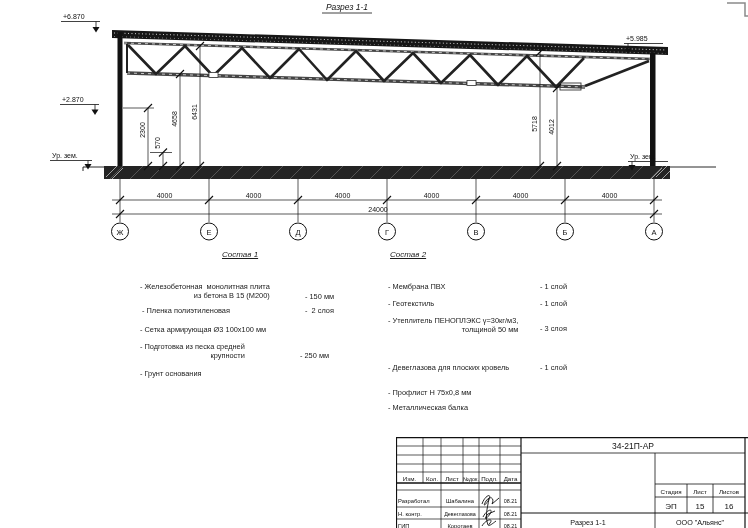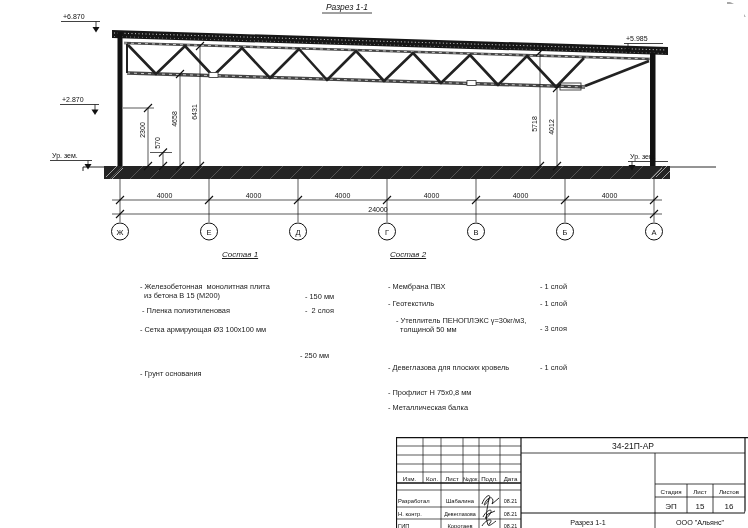--- a/index.html
+++ b/index.html
@@ -1,26 +1,26 @@
 <!DOCTYPE html>
 <html><head>
 <meta charset="utf-8">
 <style>
   html,body{margin:0;padding:0;}
   .page{position:relative;width:748px;height:528px;background:#fff;overflow:hidden;
-        font-family:"Liberation Sans",sans-serif;color:#111;border-radius:28px;}
+        font-family:"Liberation Sans",sans-serif;color:#111;}
   .abs{position:absolute;}
   svg text{font-family:"Liberation Sans",sans-serif;fill:#111;}
   .dim{font-size:7px;}
   .elev{font-size:7px;}
   .axisL{font-size:7.5px;}
   .secTitle{font-size:8.5px;font-style:italic;}
   .sostav{position:absolute;font-size:7.4px;line-height:8.8px;color:#1a1a1a;}
   .s-title{position:absolute;font-size:8px;font-style:italic;text-decoration:underline;white-space:pre;}
-  .item{position:absolute;white-space:pre;}
+  .item{position:absolute;white-space:pre;text-align:right;}
   .tb6{font-size:6.2px;}
   .tb5{font-size:5.8px;}
   .tb55{font-size:5.4px;}
   .tb8{font-size:8px;}
   .tb85{font-size:8.5px;}
   .tb75{font-size:7.2px;}
 </style>
 </head>
 <body>
 
@@ -164,31 +164,33 @@
   </svg>
 
   <div class="sostav" id="sostav1" style="left:140px;top:251px;width:245px;height:135px">
     <div class="s-title" style="left:82px;top:0">Состав 1</div>
     <div class="item" style="left:0;top:32px">- Железобетонная  монолитная плита
   из бетона В 15 (М200)</div>
     <div class="item" style="left:165px;top:42px">- 150 мм</div>
     <div class="item" style="left:2px;top:56px">- Пленка полиэтиленовая</div>
     <div class="item" style="left:165px;top:56px">-  2 слоя</div>
     <div class="item" style="left:0;top:75px">- Сетка армирующая Ø3 100х100 мм</div>
+    <div class="item" style="left:0;top:92px">- Подготовка из песка средней
+  крупности</div>
     <div class="item" style="left:160px;top:101px">- 250 мм</div>
     <div class="item" style="left:0;top:119px">- Грунт основания</div>
   </div>
 
   <div class="sostav" id="sostav2" style="left:388px;top:251px;width:250px;height:170px">
     <div class="s-title" style="left:2px;top:0">Состав 2</div>
     <div class="item" style="left:0;top:32px">- Мембрана ПВХ</div>
     <div class="item" style="left:152px;top:32px">- 1 слой</div>
     <div class="item" style="left:0;top:49px">- Геотекстиль</div>
     <div class="item" style="left:152px;top:49px">- 1 слой</div>
-    <div class="item" style="left:8px;top:66px">- Утеплитель ПЕНОПЛЭКС γ=30кг/м3,
+    <div class="item" style="left:0;top:66px">- Утеплитель ПЕНОПЛЭКС γ=30кг/м3,
   толщиной 50 мм</div>
     <div class="item" style="left:152px;top:74px">- 3 слоя</div>
     <div class="item" style="left:0;top:113px">- Девеглазова для плоских кровель</div>
     <div class="item" style="left:152px;top:113px">- 1 слой</div>
     <div class="item" style="left:0;top:138px">- Профлист Н 75х0,8 мм</div>
     <div class="item" style="left:0;top:153px">- Металлическая балка</div>
   </div>
 
   <div class="abs" style="left:396px;top:437px;width:380px;height:91px">
     <svg width="352" height="91" viewBox="0 0 352 91">

